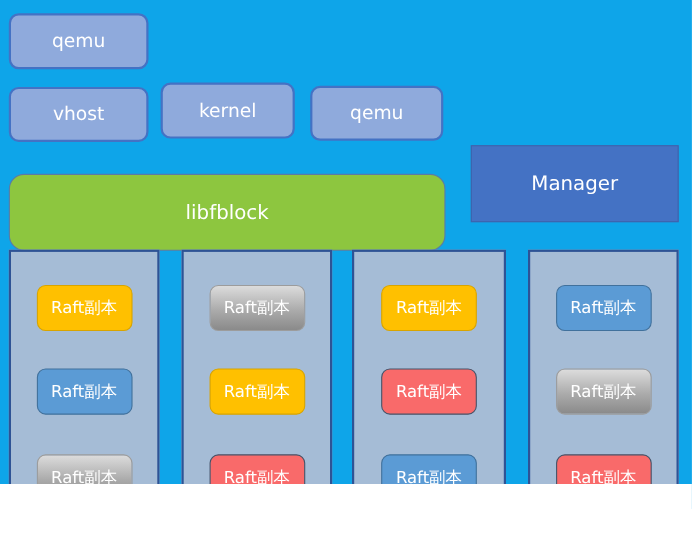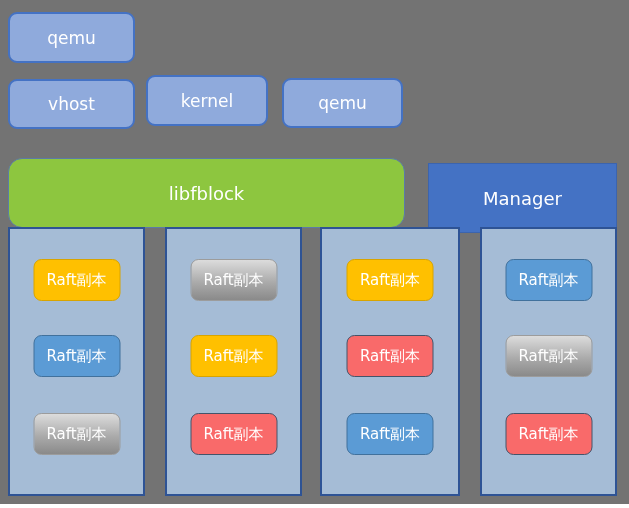--- a/index.html
+++ b/index.html
@@ -1,39 +1,39 @@
 <!DOCTYPE html>
 <html><head>
 <meta charset="utf-8">
 <style>
   html,body { margin:0; padding:0; background:#ffffff; }
   body { font-family:"DejaVu Sans","Liberation Sans",sans-serif; }
   .canvas {
-    position:relative; width:629px; height:504px; background:#737373; overflow:hidden;
+    position:relative; width:629px; height:440px; background:#0ea5e9; overflow:hidden;
   }
   .box {
     position:absolute; display:flex; align-items:center; justify-content:center;
     color:#ffffff; box-sizing:border-box;
   }
   
   .peri {
     background:#8FAADC; border:2px solid #4472C4; border-radius:9px; font-size:17px;
   }
   .guest-qemu { left:8px;  top:12px; width:127px; height:51px; }
   .vhost      { left:8px;  top:79px; width:127px; height:50px; }
   .kernel     { left:146px; top:75px; width:122px; height:51px; }
   .host-qemu  { left:282px; top:78px; width:121px; height:50px; }
   .openstack  { left:424px; top:82px; width:190px; height:48px; background:#93A9DE; }
   
   .libfblock {
     left:8px; top:146px; width:397px; height:70px;
     background:#8DC63F; border:1.5px solid #5b7ba6; border-radius:14px; font-size:18px;margin-top:12px;
   }
   .manager {
-    left:428px; top:163px; width:189px; height:70px;
+    left:428px; top:132px; width:189px; height:70px;
     background:#4472C4; border:1px solid #3c64ad; border-radius:0; font-size:18px;
   }
   
   .panel {
     position:absolute; top:227px; height:269px;
     background:#A5BCD6; border:2px solid #2E5395; box-sizing:border-box;
   }
   .panel-1 { left:8px;   width:137px; }
   .panel-2 { left:165px; width:137px; }
   .panel-3 { left:320px; width:140px; }

